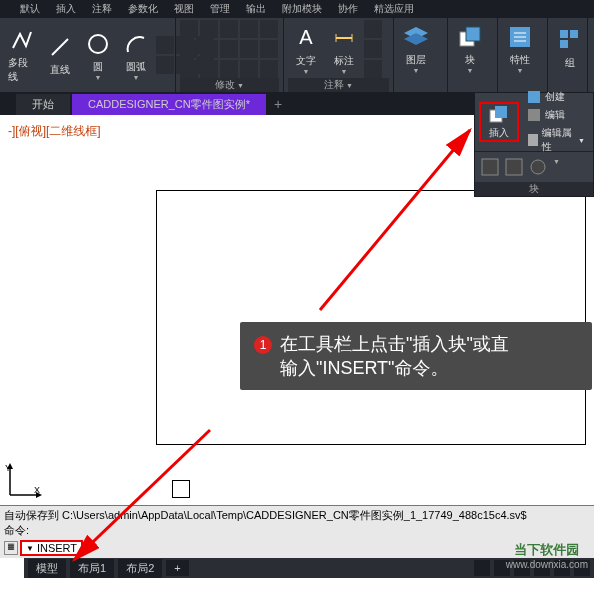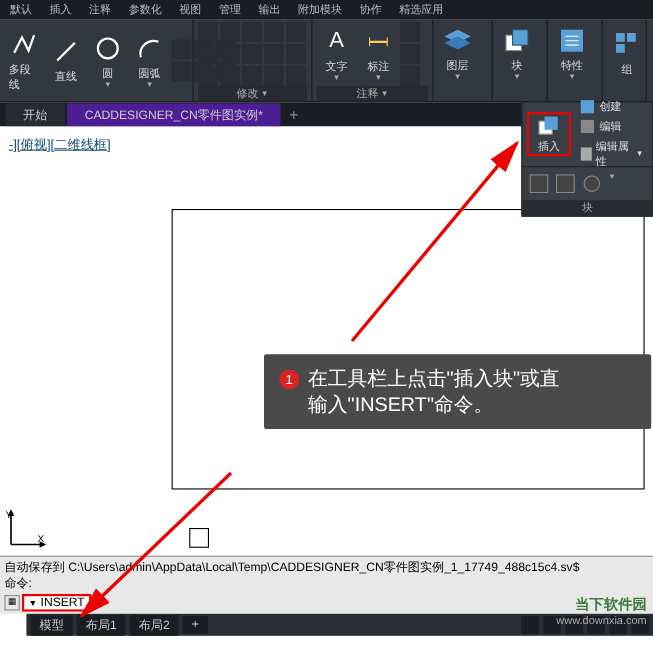--- a/index.html
+++ b/index.html
@@ -1,37 +1,37 @@
 <!DOCTYPE html>
 <html><head>
 <meta charset="utf-8">
 <style>
 * { margin: 0; padding: 0; box-sizing: border-box; font-family: "Microsoft YaHei", sans-serif; }
 body { width: 594px; height: 600px; background: #fff; overflow: hidden; position: relative; }
 
-.ribbon-tabs { height: 18px; background: #1a1d24; display: flex; padding-left: 1px; font-size: 10px; color: #bbb; }
+.ribbon-tabs { height: 18px; background: #1a1d24; display: flex; padding-left: 12px; font-size: 10px; color: #bbb; }
 .ribbon-tabs span { padding: 2px 8px; }
 
 .ribbon { height: 75px; background: #33373f; display: flex; border-bottom: 1px solid #1a1d24; }
 .ribbon-group { border-right: 1px solid #1a1d24; padding: 2px 4px; display: flex; flex-direction: column; }
 .ribbon-group-content { flex: 1; display: flex; align-items: center; gap: 2px; }
 .ribbon-group-label { height: 14px; background: #282b31; color: #aaa; font-size: 10px; text-align: center; display: flex; align-items: center; justify-content: center; }
 .ribbon-group-label::after { content: "▼"; font-size: 7px; margin-left: 2px; }
 
 .tool-btn { display: flex; flex-direction: column; align-items: center; color: #ddd; font-size: 10px; padding: 2px 4px; cursor: pointer; }
 .tool-icon { width: 28px; height: 28px; margin-bottom: 2px; display: flex; align-items: center; justify-content: center; }
 .small-icons { display: grid; grid-template-columns: repeat(3, 18px); gap: 2px; }
 .small-icon { width: 18px; height: 18px; background: #2a2d33; }
 .down-arrow { font-size: 7px; color: #aaa; }
 
-.doc-tabs { height: 22px; background: #1a1d24; display: flex; align-items: center; font-size: 11px; color: #ccc; padding-left: 5px; }
+.doc-tabs { height: 22px; background: #1a1d24; display: flex; align-items: center; font-size: 11px; color: #ccc; padding-left: 16px; }
 .doc-tab { padding: 3px 16px; background: #282b31; margin-right: 2px; }
 
 .viewport { position: relative; background: #fff; height: 390px; }
-.view-label { position: absolute; top: 8px; left: 8px; font-size: 12px; color: #0c4a6e; text-decoration: underline; }
+.view-label { position: absolute; top: 8px; left: 8px; font-size: 12px; color: #c2410c; }
 .drawing-rect { position: absolute; top: 75px; left: 156px; width: 430px; height: 255px; border: 1.5px solid #000; }
 .small-square { position: absolute; top: 365px; left: 172px; width: 18px; height: 18px; border: 1.5px solid #000; }
 .ucs { position: absolute; bottom: 4px; left: 4px; }
 .ucs svg { display: block; }
 
 .dropdown-panel { position: absolute; top: 92px; right: 0; width: 120px; background: #3a3e46; border: 1px solid #1a1d24; z-index: 5; }
 .dropdown-top { height: 58px; display: flex; align-items: center; padding: 4px; gap: 4px; }
 .insert-big { width: 40px; height: 40px; display: flex; flex-direction: column; align-items: center; justify-content: center; border: 2px solid #e00; color: #ddd; font-size: 10px; }
 .dd-list { flex: 1; }
 .dd-item { display: flex; align-items: center; gap: 4px; padding: 2px 4px; color: #ddd; font-size: 10px; cursor: pointer; }
@@ -51,21 +51,21 @@
 .cmd-prompt { width: 14px; height: 14px; border: 1px solid #888; margin-right: 2px; font-size: 8px; text-align: center; }
 .cmd-input-wrap { border: 2px solid #e00; padding: 0 4px; display: flex; align-items: center; background: #fff; }
 .cmd-input-wrap .arrow { font-size: 8px; margin-right: 3px; }
 .cmd-text { font-size: 11px; }
 
 .status-bar { height: 20px; background: #2a2d33; display: flex; align-items: center; color: #ccc; font-size: 11px; padding: 0 4px; gap: 4px; margin-left: 24px; }
 .status-tab { padding: 2px 8px; background: #1a1d24; cursor: pointer; }
 .status-icons { margin-left: auto; display: flex; gap: 4px; }
 .status-icon { width: 16px; height: 16px; background: #1a1d24; }
 
-.watermark { position: absolute; right: 6px; bottom: 30px; text-align: right; font-size: 10px; color: #aaa; z-index: 4; }
+.watermark { position: absolute; right: 6px; bottom: 30px; text-align: center; font-size: 10px; color: #aaa; z-index: 4; }
 .watermark .logo { font-size: 13px; font-weight: bold; color: #3a7a3a; }
 </style>
 </head>
 <body>
 
 <div class="ribbon-tabs">
   <span>默认</span>
   <span>插入</span>
   <span>注释</span>
   <span>参数化</span>
@@ -231,21 +231,21 @@
           </div>
           <span>组</span>
         </div>
     </div>
     <div class="ribbon-group-label" style="visibility:hidden">.</div>
   </div>
 </div>
 
 <div class="doc-tabs">
   <div class="doc-tab">开始</div>
-  <div class="doc-tab" style="background:#4c1d95">CADDESIGNER_CN零件图实例*</div>
+  <div class="doc-tab" style="background:#6d28d9">CADDESIGNER_CN零件图实例*</div>
   <span style="color:#888;margin-left:6px;font-size:14px">+</span>
 </div>
 
 <div class="viewport">
   <div class="view-label">-][俯视][二维线框]</div>
   <div class="drawing-rect"></div>
   <div class="small-square"></div>
   <div class="ucs">
     <svg width="40" height="40">
         <line x1="6" y1="34" x2="6" y2="4" stroke="#000" stroke-width="1.5"></line>

